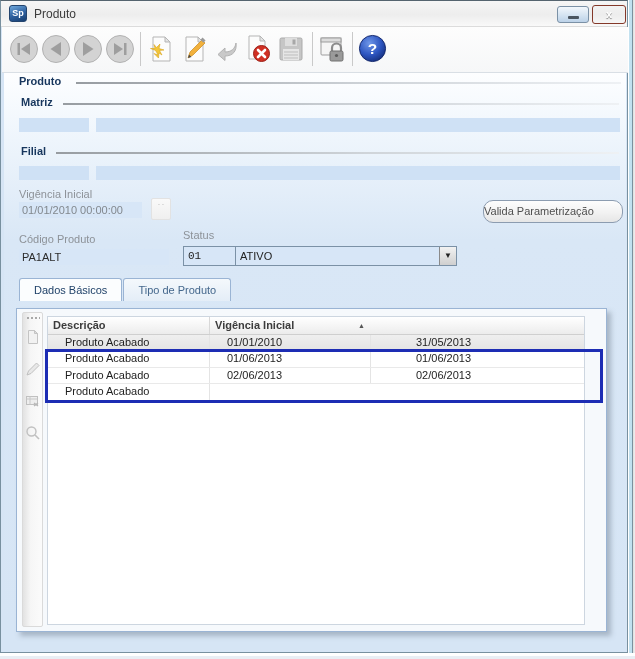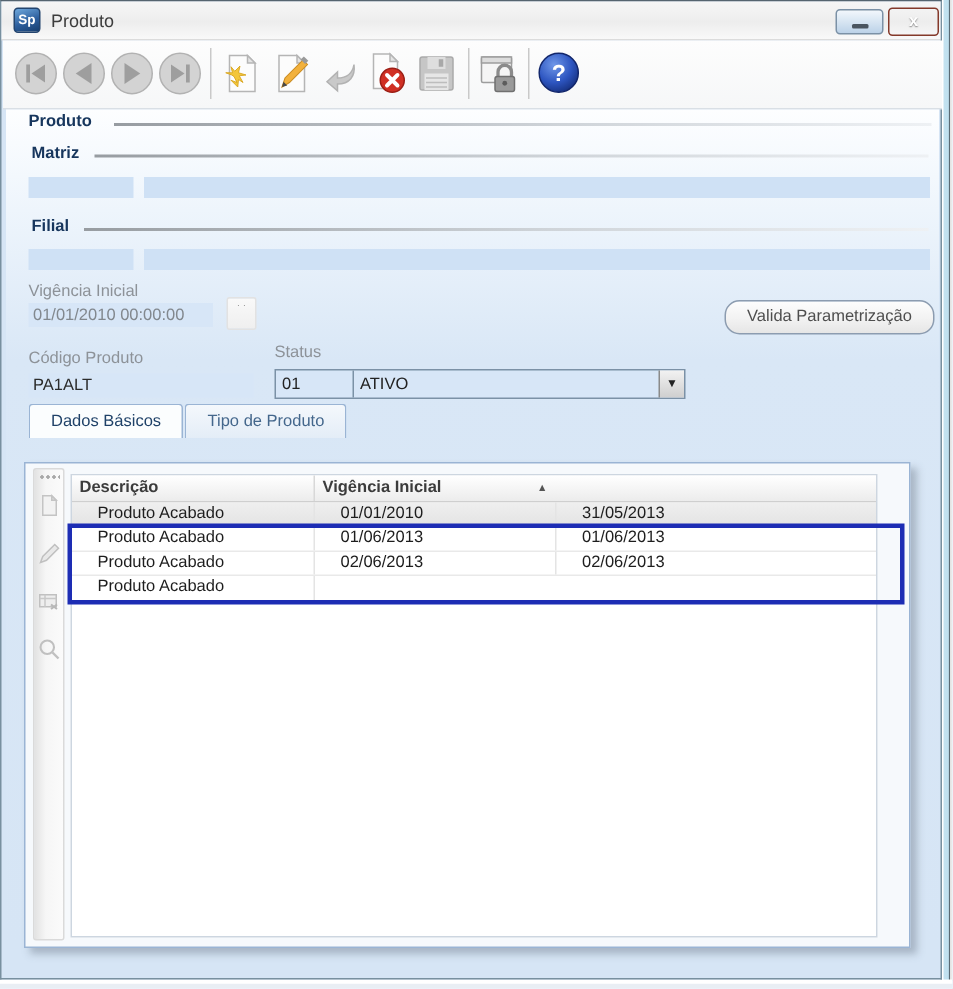--- a/index.html
+++ b/index.html
@@ -41,31 +41,31 @@
   .fld { position:absolute; background:#cfe1f5; }
   .lbl { position:absolute; font-size:11px; color:#8d9298; }
   .txt-fld { position:absolute; background:#d7e6f7; font-size:11px; line-height:16px; padding-left:3px; }
 
   .picker-btn { position:absolute; background:linear-gradient(180deg,#f9f9f9,#efefef);
     border:1px solid #e2e2e2; border-radius:2px; color:#9a9a9a; font-size:7px; text-align:center; }
 
   .valida-btn { position:absolute; left:479px; top:127px; width:140px; height:23px;
     border:1px solid #8c9cb0; border-radius:10px;
     background:linear-gradient(180deg,#fdfdfd 0%,#f2f2f2 55%,#e6e6e6 100%);
-    font-size:11px; color:#4e4e4e; text-align:center; line-height:21px; }
+    font-size:11px; color:#4e4e4e; text-align:left; line-height:21px; }
 
   .combo { position:absolute; left:179px; top:173px; width:274px; height:20px;
     border:1px solid #7b91a6; background:#d7e6f7; display:flex; }
-  .combo .code { width:52px; border-right:1px solid #7b91a6; font-size:11px; line-height:18px; padding-left:4px; color:#222; }
+  .combo .code { width:52px; border-right:1px solid #7b91a6; font-size:11px; line-height:18px; padding-left:4px; color:#222;font-family:Liberation Mono, monospace; }
   .combo .val { flex:1; font-size:11px; line-height:18px; padding-left:4px; color:#222; }
   .combo .drop { width:17px; background:linear-gradient(180deg,#f2f2f2,#cfcfcf);
     border-left:1px solid #8a8a8a; text-align:center; font-size:8px; line-height:18px; color:#222; }
 
   
-  .tabs { position:absolute; left:15px; top:196px; height:23px; display:flex; }
+  .tabs { position:absolute; left:15px; top:205px; height:23px; display:flex; }
   .tab { height:23px; padding:0 14px; font-size:11px; line-height:22px; color:#44678c;
     border:1px solid #9ab4d4; border-bottom:none; border-radius:3px 3px 0 0; margin-right:1px;
     background:linear-gradient(180deg,#f4f8fc,#e4edf7); }
   .tab.active { background:#fbfdfe; color:#1f4168; z-index:3; position:relative; }
 
   
   .panel { position:absolute; left:12px; top:235px; width:591px; height:324px;
     background:#f6f9fc; border:1px solid #9ab4d4; box-shadow:4px 4px 5px rgba(110,125,140,.45); z-index:2; }
   .mini-toolbar { position:absolute; left:5px; top:3px; width:21px; height:315px;
     background:linear-gradient(90deg,#e2e2e2 0%,#f6f6f6 40%,#fbfbfb 100%);
@@ -85,21 +85,21 @@
     border-bottom:1px solid #cfcfcf; }
   .g-hcell { font-size:11px; color:#3c3c3c; line-height:17px; padding-left:5px;
     border-right:1px solid #d8d8d8; position:relative;font-weight:bold; }
   .g-hcell:last-child { border-right:none; }
   .c1 { width:162px; } .c2 { width:161px; } .c3 { flex:1; }
   .sort-ic { position:absolute; right:6px; top:0; font-size:7px; color:#555; line-height:17px; }
   .g-row { display:flex; height:16.4px; border-bottom:1px solid #e9e9e9; background:#fff; }
   .g-row.selected { background:linear-gradient(180deg,#efefef,#e4e4e4); }
   .g-cell { font-size:11px; color:#1d1d1d; line-height:15px; padding-left:17px; border-right:1px solid #e4e4e4;
     white-space:nowrap; overflow:hidden; }
-  .g-cell:last-child { border-right:none; }
+  .g-cell:last-child { border-right:none;margin-left:28px; }
 
   .hl-rect { position:absolute; left:28px; top:40px; width:558px; height:54px;
     border:3px solid #1d2db4; pointer-events:none; z-index:5; }
 
   
   .right-strip { position:absolute; left:629px; top:0; width:6px; height:653px;
     background:linear-gradient(90deg,#c4e2f0 0%,#bfe0ef 55%,#5a6a74 60%,#5a6a74 72%,#e3e3e3 75%,#eeeeee 100%); }
   .bottom-strip { position:absolute; left:0; top:654px; width:635px; height:5px;
     background:linear-gradient(180deg,#ffffff 0%,#ffffff 30%,#e9eef4 45%,#e9eef4 100%); }
 </style>

